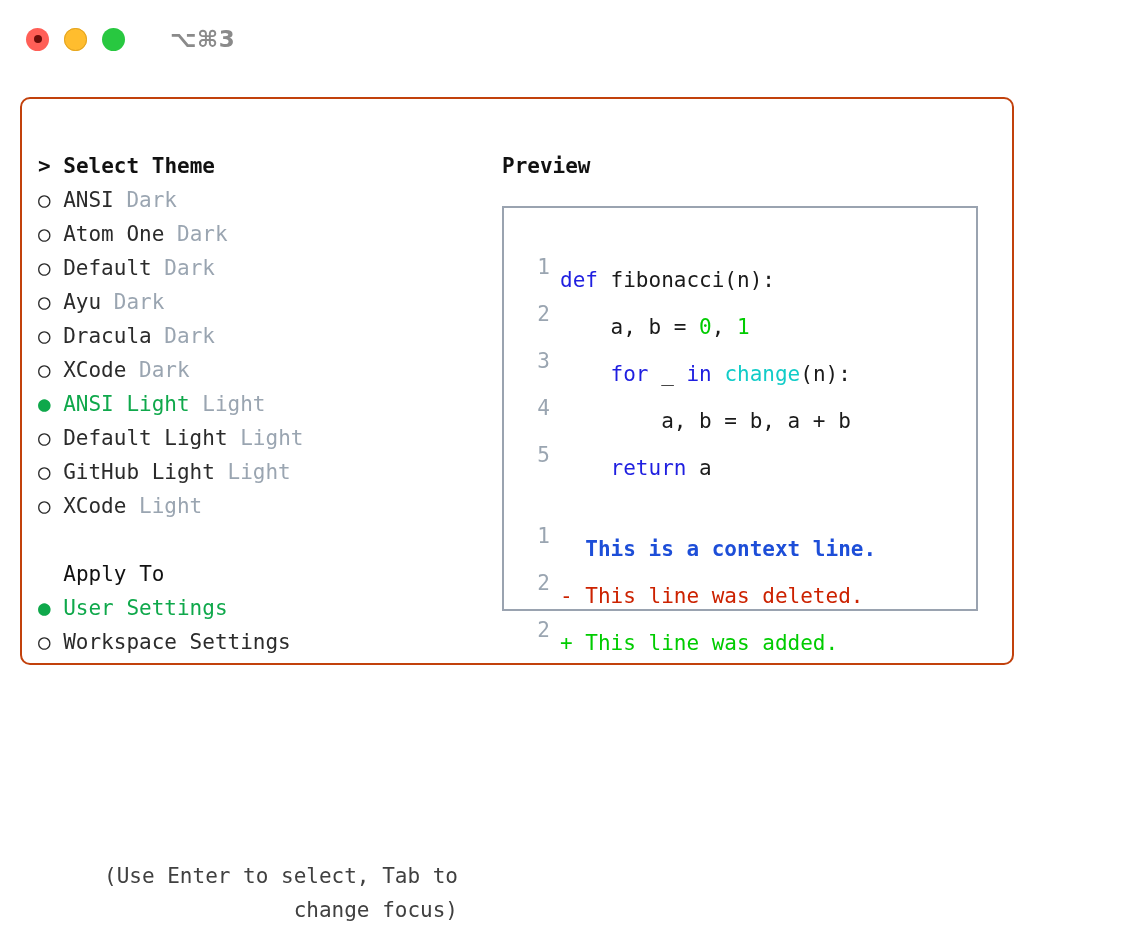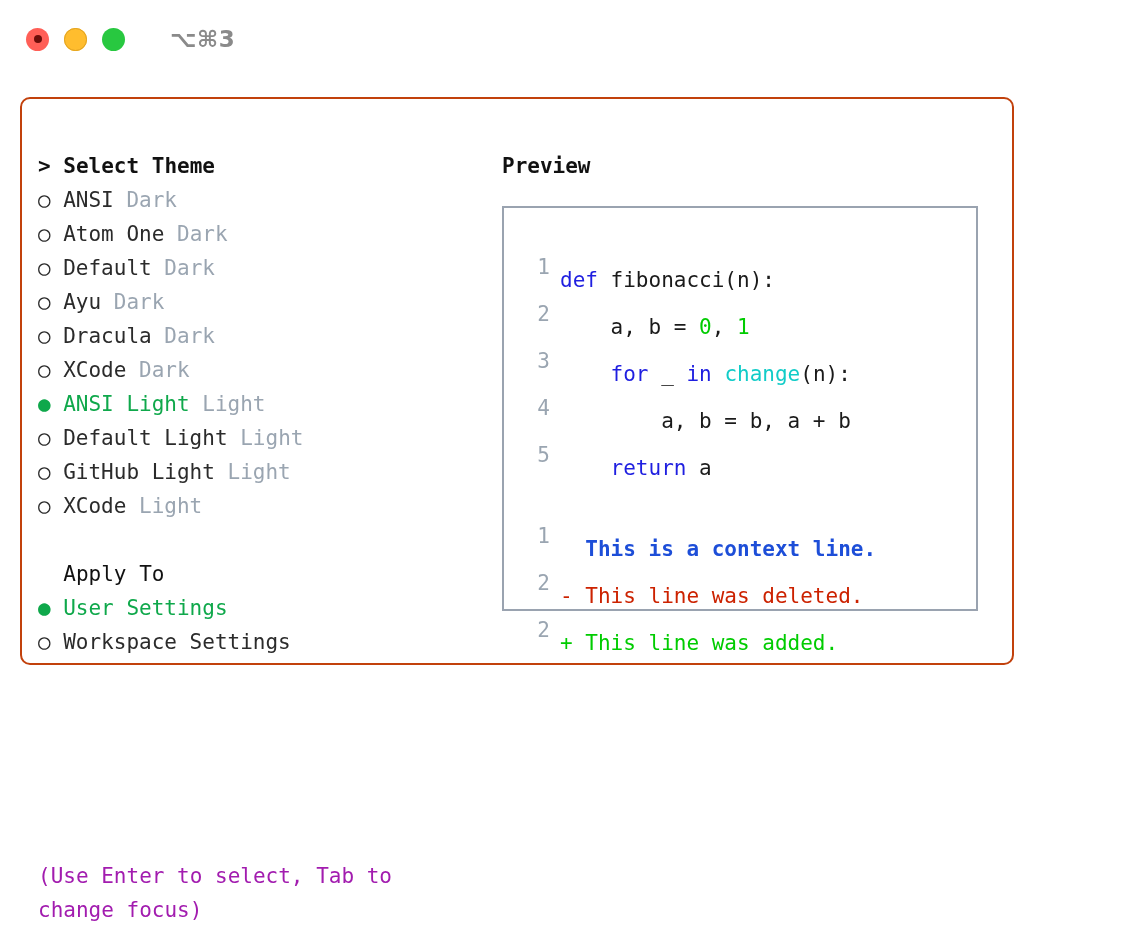--- a/index.html
+++ b/index.html
@@ -144,22 +144,23 @@
     height: 34px;
   }
 
   #hint-text {
     position: absolute;
     left: 16px;
     top: 760px;
     width: 420px;
     font-size: 21px;
     line-height: 34px;
-    color: #a21caf;
-    font-family: "DejaVu Sans Mono", "Liberation Mono", monospace;
+    color: #404040;
+    font-family: "DejaVu Sans Mono", "Liberation Mono", monospace;
+    text-align: right;
   }
 
   
   #right-column {
     position: absolute;
     left: 480px;
     top: 50px;
     width: 490px;
   }
   #preview-title {

